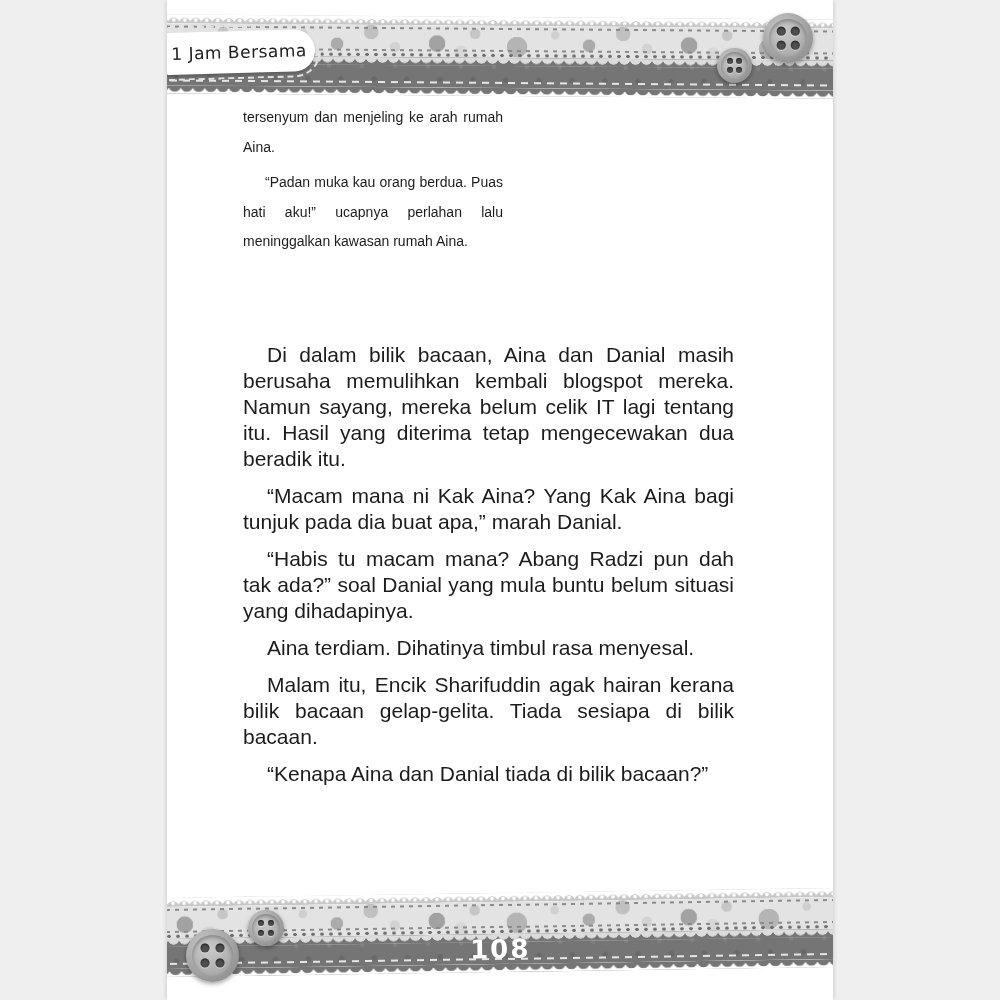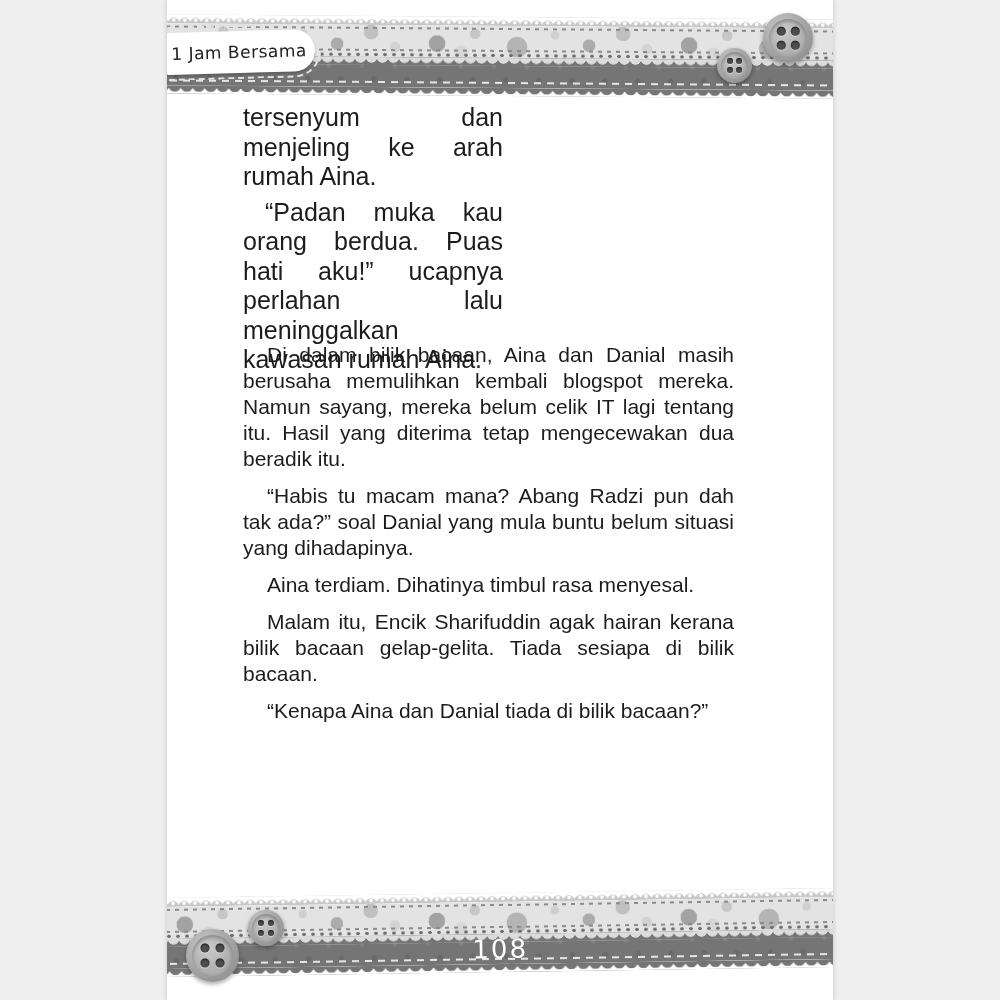--- a/index.html
+++ b/index.html
@@ -126,21 +126,21 @@
   }
   .quote-box .qtext{
     position:absolute;inset:8px 12px;
     font-family:"DejaVu Sans", sans-serif;
     font-size:19px;line-height:27.5px;color:#151515;
   }
   .qmark{font-weight:bold;font-size:28px;line-height:0;position:relative;top:4px;}
   
   .intro-col{
     position:absolute;left:76px;top:103px;width:260px;
-    font-size:25px;line-height:29.5px;text-align:justify;
+    font-size:14px;line-height:29.5px;text-align:justify;
   }
   .intro-col p{margin:0;}
   .intro-col p + p{margin-top:6px;text-indent:22px;}
   .main-col{
     position:absolute;left:76px;top:342px;width:491px;
     font-size:21px;line-height:26px;text-align:justify;
   }
   .main-col p{margin:0 0 11px 0;text-indent:24px;}
 </style>
 </head>
@@ -182,27 +182,28 @@
   </div>
 
 
   <div class="intro-col">
     <p>tersenyum dan menjeling ke arah rumah Aina.</p>
     <p>“Padan muka kau orang berdua. Puas hati aku!” ucapnya perlahan lalu meninggalkan kawasan rumah Aina.</p>
   </div>
 
   <div class="main-col">
     <p>Di dalam bilik bacaan, Aina dan Danial masih berusaha memulihkan kembali blogspot mereka. Namun sayang, mereka belum celik IT lagi tentang itu. Hasil yang diterima tetap mengecewakan dua beradik itu.</p>
+    <p>“Macam mana ni Kak Aina? Yang Kak Aina bagi tunjuk pada dia buat apa,” marah Danial.</p>
     <p>“Habis tu macam mana? Abang Radzi pun dah tak ada?” soal Danial yang mula buntu belum situasi yang dihadapinya.</p>
     <p>Aina terdiam. Dihatinya timbul rasa menyesal.</p>
     <p>Malam itu, Encik Sharifuddin agak hairan kerana bilik bacaan gelap-gelita. Tiada sesiapa di bilik bacaan.</p>
     <p>“Kenapa Aina dan Danial tiada di bilik bacaan?”</p>
   </div>
 
-  <div class="band-wrap" style="top:893px;">
+  <div class="band-wrap" style="top:893px;font-weight:bold;">
     <div class="band rot-footer">
       <div class="scallop-top"></div>
       <div class="strip">
         <div class="stitch dark-stitch" style="top:2px;"></div>
         <div class="stitch dark-stitch" style="bottom:6px;"></div>
         <div class="dotrow"></div>
       </div>
       <div class="strip-scallop-bottom"></div>
       <div class="darkband">
         <div class="stitch light-stitch"></div>

